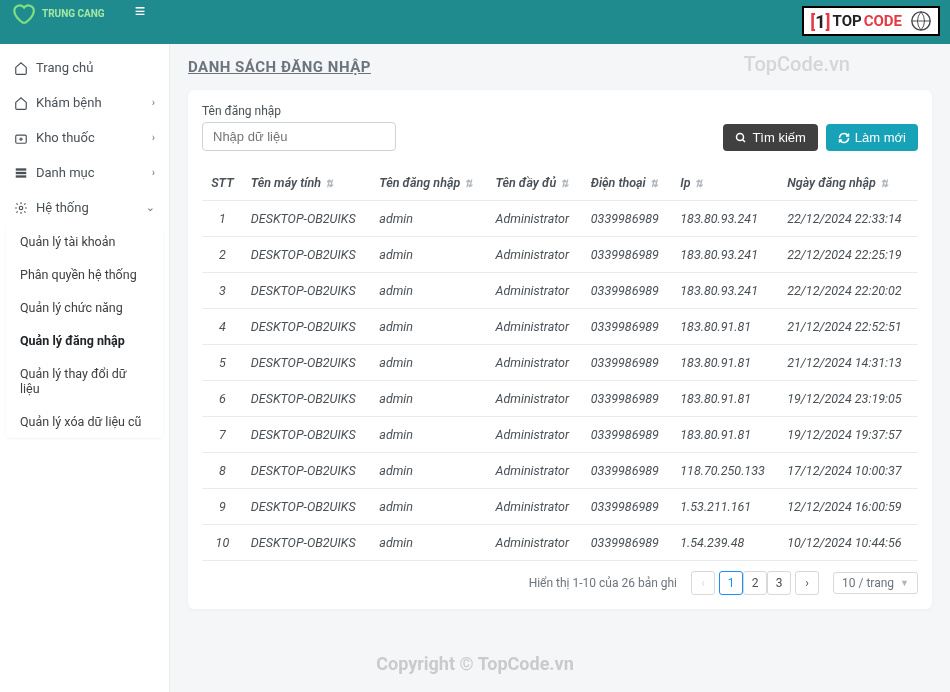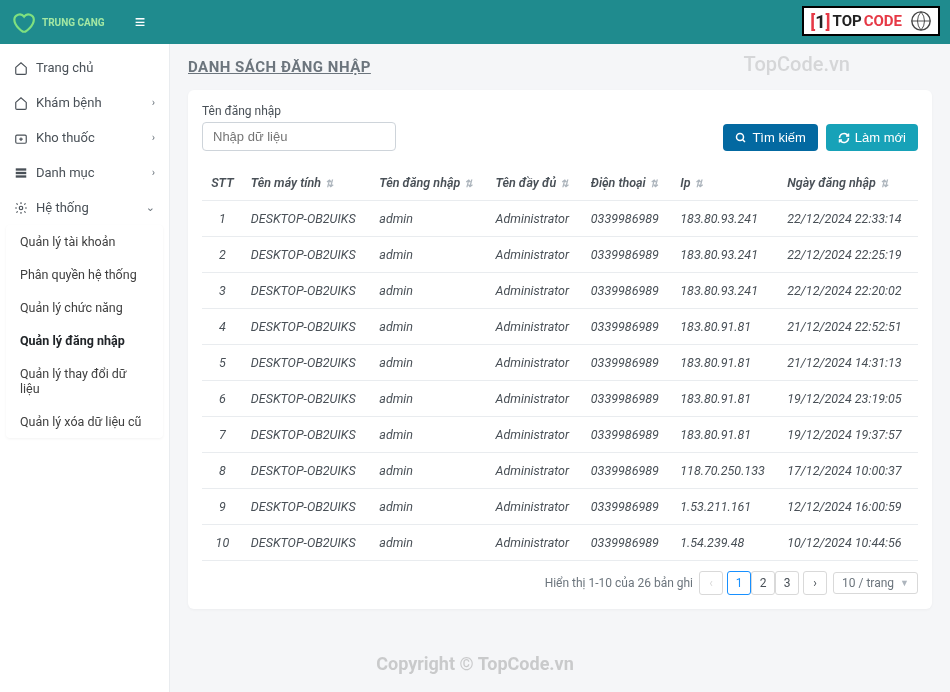--- a/index.html
+++ b/index.html
@@ -1,18 +1,18 @@
 <!DOCTYPE html>
 <html><head>
 <meta charset="utf-8">
 <style>
 * { margin: 0; padding: 0; box-sizing: border-box; }
 body { font-family: -apple-system, BlinkMacSystemFont, "Segoe UI", Roboto, sans-serif; font-size: 13px; color: #495057; background: #f5f6f8; width: 950px; height: 692px; overflow: hidden; position: relative; }
 
-.topbar { height: 44px; background: #1f8b8e; display: flex; align-items: center; padding: 0 10px; position: relative; }
+.topbar { height: 44px; background: #1f8b8e; display: flex; align-items: flex-start; padding: 0 10px; position: relative; }
 .logo { display: flex; align-items: center; gap: 6px; color: #a3e8a3; font-weight: bold; font-size: 10px; }
 .logo-icon { width: 26px; height: 26px; }
 .hamburger { color: #fff; font-size: 18px; margin-left: 30px; cursor: pointer; }
 .topcode-badge { position: absolute; right: 10px; top: 6px; background: #fff; border: 2px solid #000; padding: 2px 6px; font-weight: bold; font-size: 15px; display: flex; align-items: center; gap: 2px; }
 .topcode-badge .bracket { color: #e63946; font-size: 18px; }
 .topcode-badge .text-top { color: #222; }
 .topcode-badge .text-code { color: #e63946; }
 .topcode-badge .vn { color: #222; font-size: 12px; }
 .topcode-globe { width: 22px; height: 22px; margin-left: 4px; }
 
@@ -33,30 +33,30 @@
 .breadcrumb { font-size: 12px; color: #6c757d; }
 .breadcrumb a { color: #1f8b8e; text-decoration: none; }
 .breadcrumb .sep { margin: 0 4px; color: #adb5bd; }
 
 .card { background: #fff; border-radius: 6px; padding: 14px; box-shadow: 0 1px 3px rgba(0,0,0,0.04); }
 .filter-row { display: flex; justify-content: space-between; align-items: flex-end; margin-bottom: 14px; }
 .filter-left label { display: block; font-size: 12px; color: #495057; margin-bottom: 4px; }
 .filter-left input { width: 194px; padding: 6px 10px; border: 1px solid #ced4da; border-radius: 4px; font-size: 13px; }
 .filter-right { display: flex; gap: 8px; }
 .btn { display: inline-flex; align-items: center; gap: 5px; padding: 6px 12px; border: none; border-radius: 4px; font-size: 13px; cursor: pointer; color: #fff; }
-.btn-primary { background: #0369a1; }
+.btn-primary { background: #404040; }
 .btn-info { background: #17a2b8; }
 
 table { width: 100%; border-collapse: collapse; font-style: italic; }
 th, td { padding: 10px 8px; text-align: left; border-bottom: 1px solid #e9ecef; font-size: 12.5px; }
 th { color: #495057; font-weight: 600; position: relative; }
 th.center, td.center { text-align: center; }
 th .sort { color: #adb5bd; font-size: 10px; margin-left: 4px; }
 
-.table-footer { display: flex; justify-content: flex-end; align-items: center; gap: 6px; margin-top: 10px; font-size: 12px; color: #6c757d; }
+.table-footer { display: flex; justify-content: flex-end; align-items: center; gap: 14px; margin-top: 10px; font-size: 12px; color: #6c757d; }
 .pager { display: flex; align-items: center; gap: 4px; }
 .pager-btn { min-width: 24px; height: 24px; display: inline-flex; align-items: center; justify-content: center; border: 1px solid #d9d9d9; background: #fff; border-radius: 3px; font-size: 12px; cursor: pointer; color: #495057; }
 .pager-btn.active { border-color: #1890ff; color: #1890ff; }
 .pager-btn.disabled { color: #d9d9d9; cursor: not-allowed; }
 .page-size { border: 1px solid #d9d9d9; border-radius: 3px; padding: 3px 8px; font-size: 12px; display: flex; align-items: center; gap: 6px; cursor: pointer; }
 
 .watermark-1 { position: absolute; top: 52px; right: 100px; font-size: 20px; color: rgba(120,120,120,0.25); font-weight: 500; pointer-events: none; }
 .watermark-2 { position: absolute; bottom: 18px; left: 50%; transform: translateX(-50%); font-size: 18px; color: rgba(120,120,120,0.35); font-weight: 700; pointer-events: none; }
 </style>
 </head>

